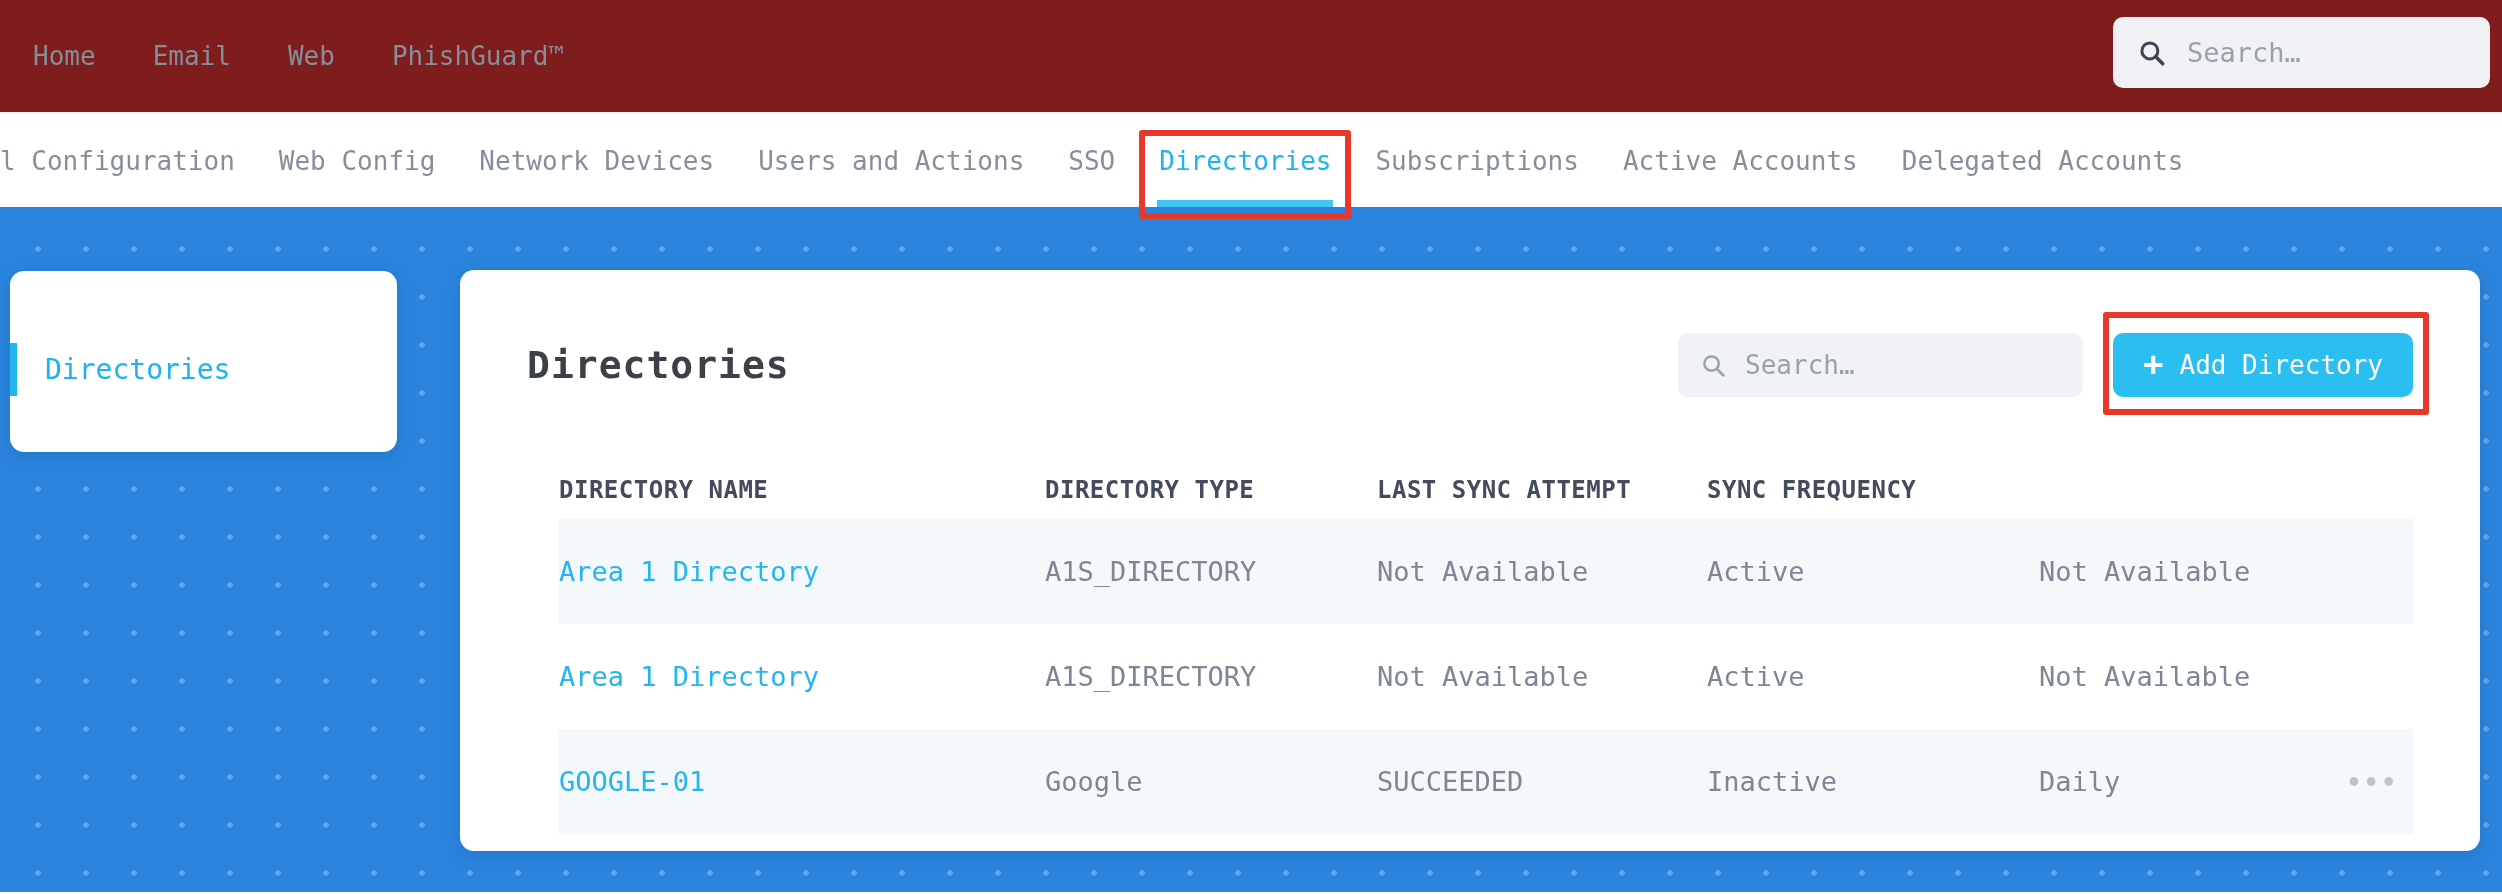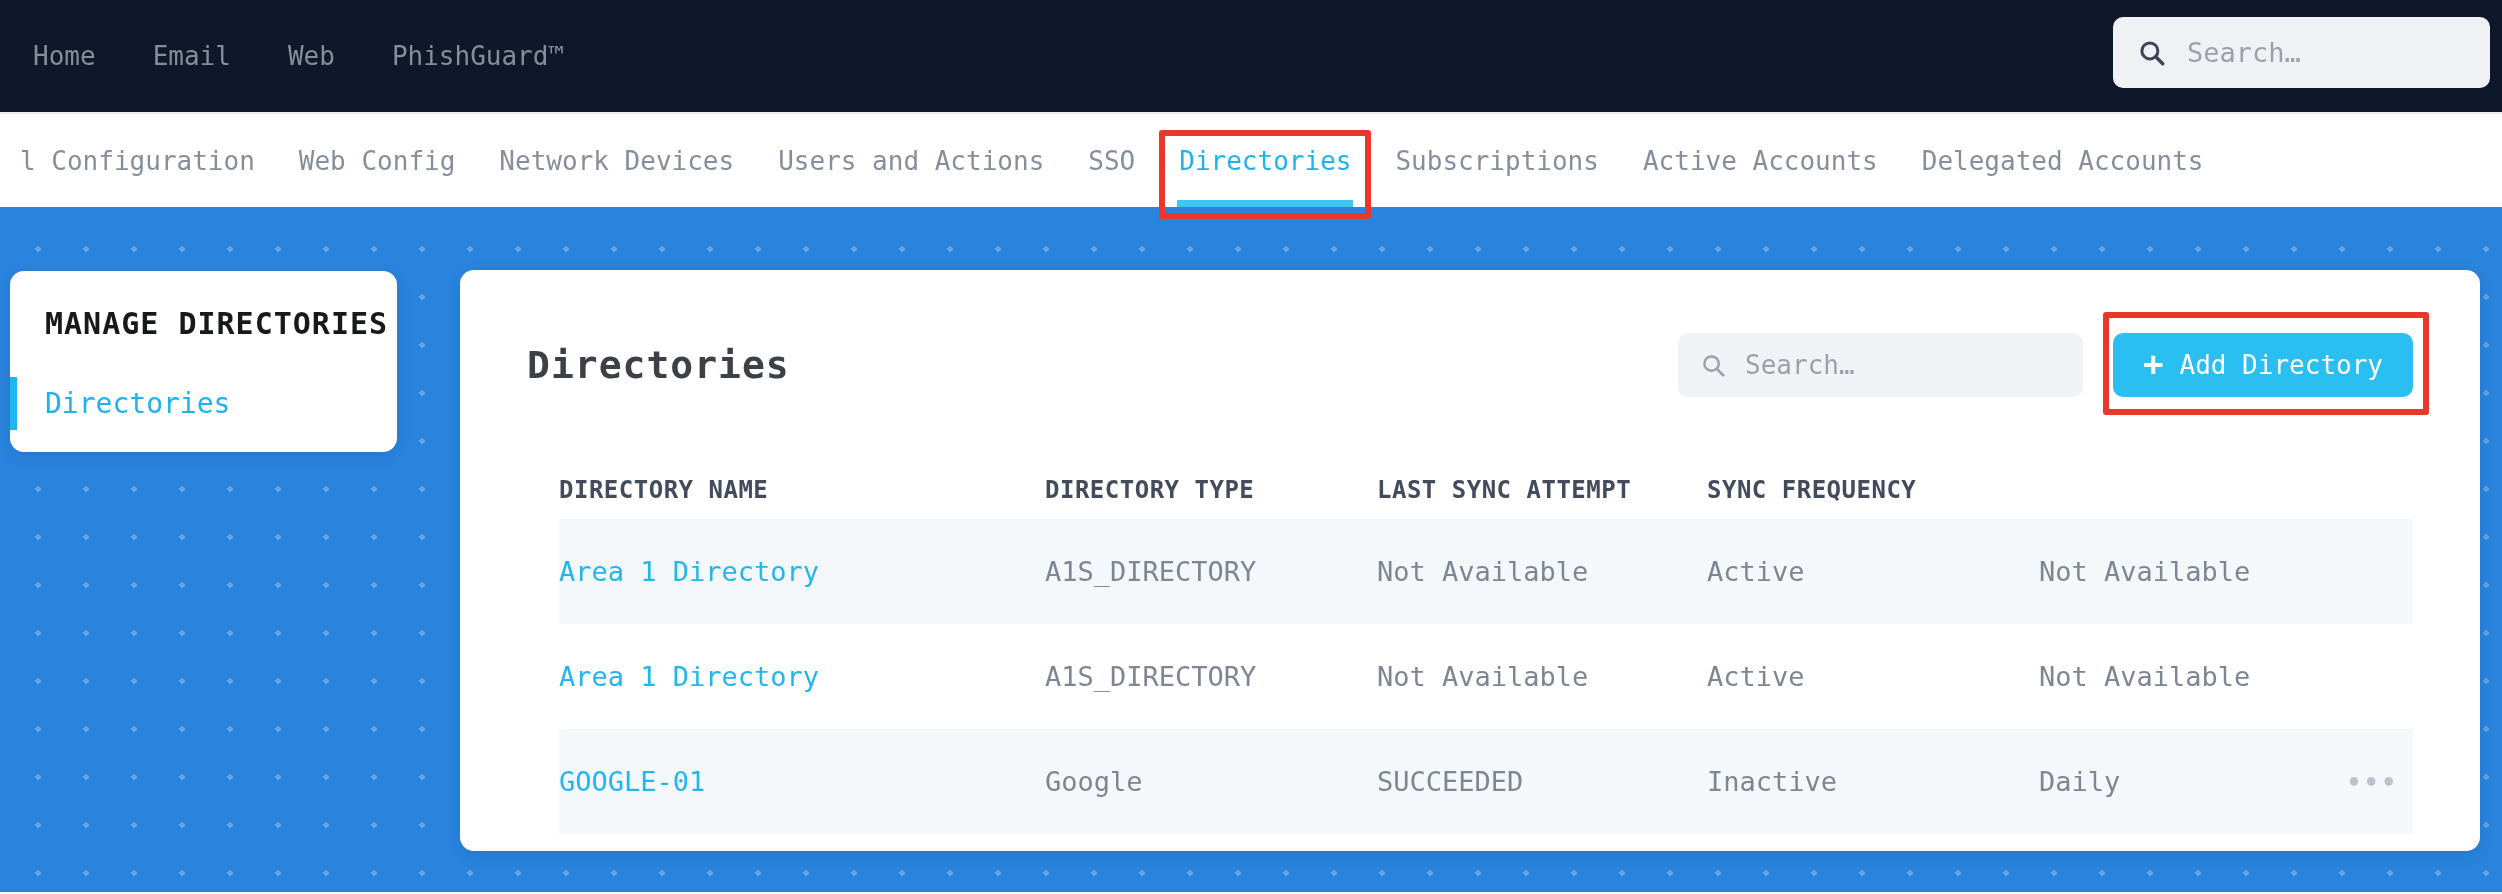--- a/index.html
+++ b/index.html
@@ -7,21 +7,21 @@
   body {
     font-family: "DejaVu Sans Mono", "Liberation Mono", monospace;
     background: #ffffff;
     overflow: hidden;
     position: relative;
   }
 
   
   .topnav {
     height: 112px;
-    background: #0f172a;
+    background: #7f1d1d;
     display: flex;
     align-items: center;
     padding-left: 33px;
     gap: 57px;
     position: relative;
   }
   .topnav-item {
     font-size: 26px;
     color: #878e9b;
     cursor: pointer;
@@ -47,21 +47,21 @@
   }
   .top-search input::placeholder { color: #9aa1ad; }
 
   
   .subnav {
     height: 95px;
     background: #ffffff;
     border-top: 2px solid #e9edf3;
     display: flex;
     align-items: stretch;
-    padding-left: 20px;
+    padding-left: 0;
     gap: 44px;
     position: relative;
   }
   .subnav-item {
     display: flex;
     align-items: center;
     font-size: 26px;
     color: #878e9b;
     position: relative;
     cursor: pointer;
@@ -293,21 +293,20 @@
     </div>
     <div class="subnav-item">
       <span>Delegated Accounts</span>
 
     </div>
 </nav>
 
 <main class="workspace">
 
   <aside class="side-card">
-    <div class="side-card-heading">MANAGE DIRECTORIES</div>
     <div class="side-card-item active">
         <span>Directories</span>
       </div>
   </aside>
 
   <section class="panel">
     <div class="panel-header">
       <h1 class="panel-title">Directories</h1>
 
       <div class="panel-controls">

